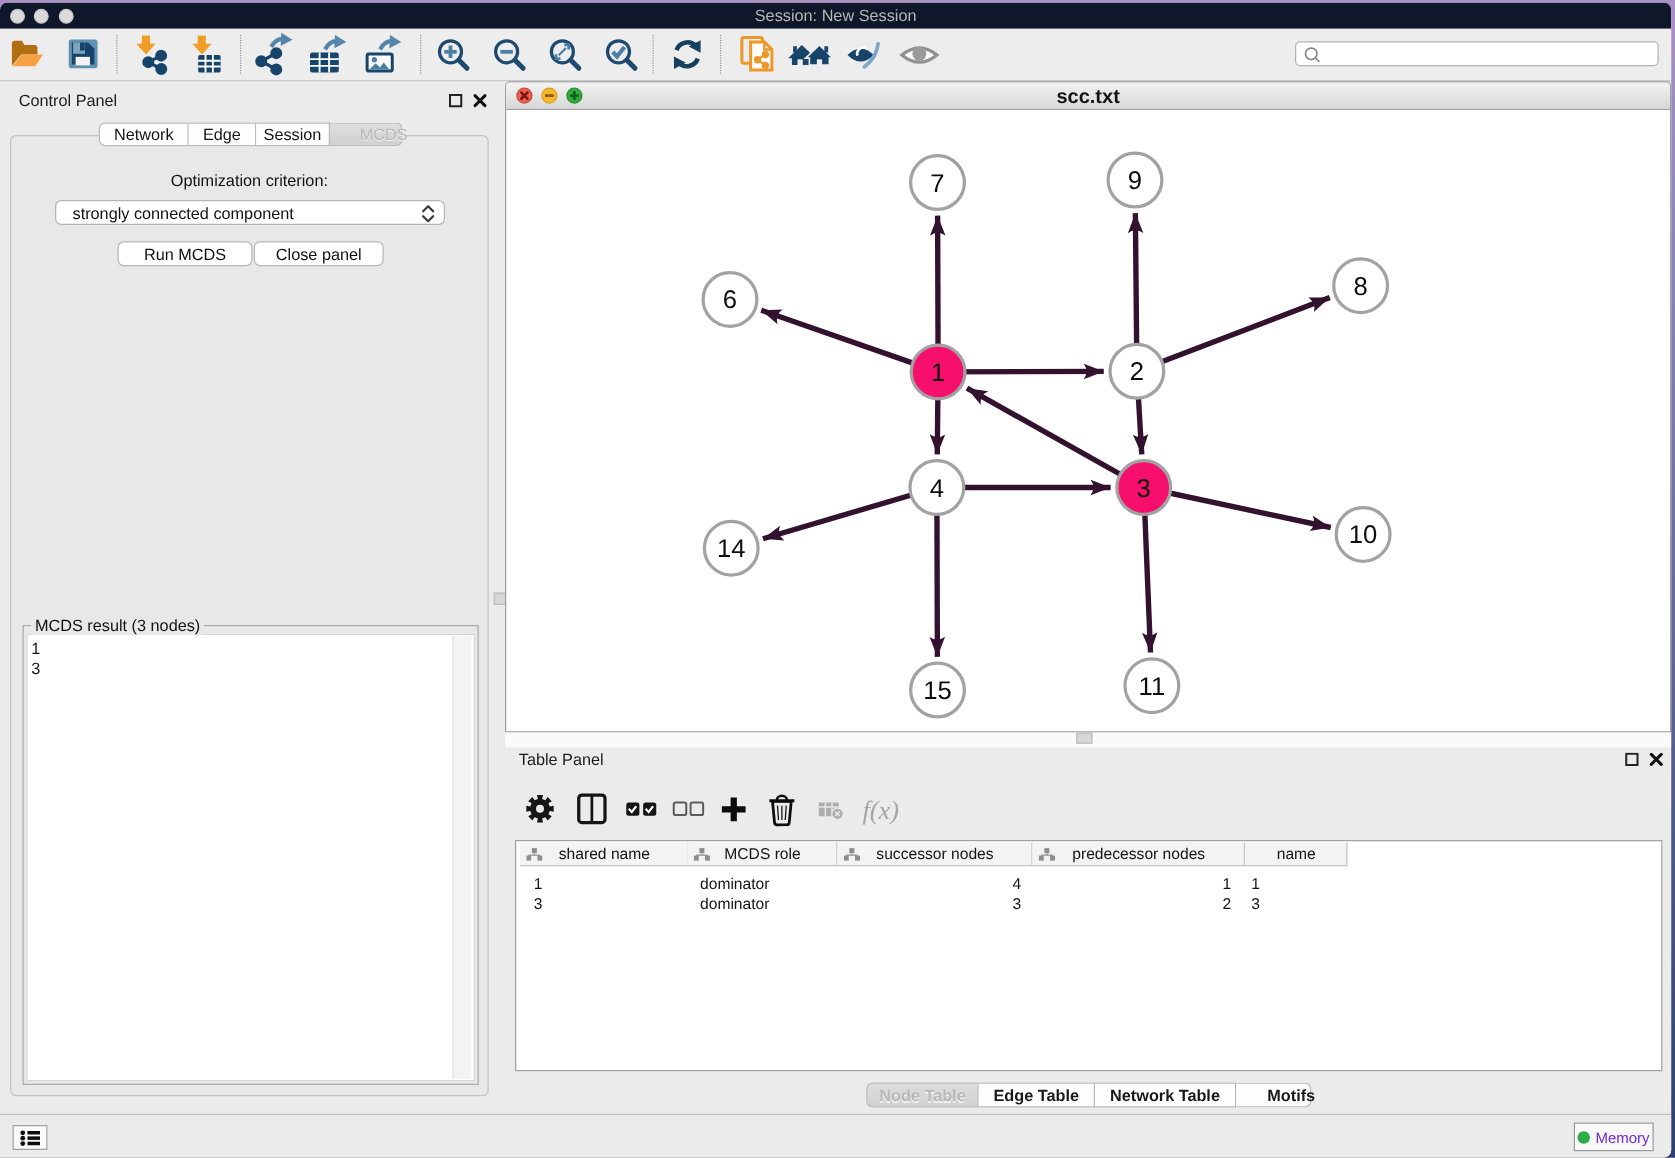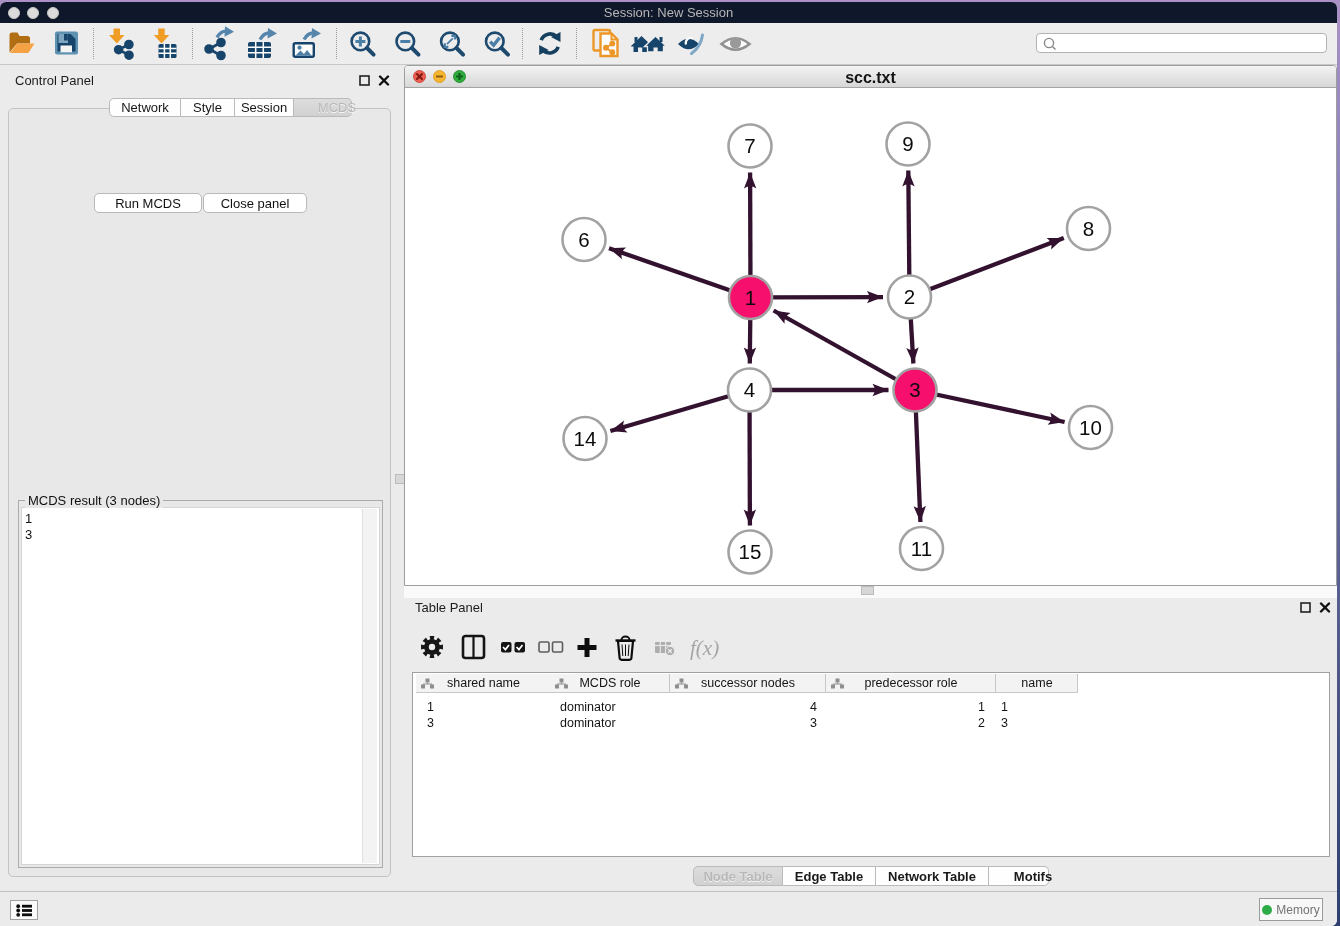--- a/index.html
+++ b/index.html
@@ -6,21 +6,21 @@
  border-radius:6px 6px 6px 0;overflow:hidden;}
 .abs{position:absolute;}
 #titlebar{left:0;top:0;width:100%;height:22px;background:#0f172a;border-bottom:1px solid #d4d3d4;box-sizing:border-box;}
 .tl{top:5px;width:12px;height:12px;border-radius:50%;background:#dcdbdc;border:1px solid #c7c6c7;box-sizing:border-box;}
 #ttext{top:3px;left:0;width:100%;text-align:center;font-size:13px;color:#b7b6b7;}
 #toolbar{left:0;top:21px;width:100%;height:41px;background:#eeedee;border-bottom:1px solid #c9c8c9;}
 .sep{top:5px;width:0;height:31px;border-left:1px dotted #9a9a9a;}
 #search{left:1036px;top:10px;width:291px;height:20px;background:#fff;border:1px solid #b4b3b4;border-radius:4px;box-sizing:border-box;}
 
 #cp-title{left:15px;top:71px;font-size:13px;color:#1c1c1c;}
-.tabs{height:19px;display:flex;font-size:13px;color:#161616;margin-left:30px;}
+.tabs{height:19px;display:flex;font-size:13px;color:#161616;}
 .tab{background:#fefefe;border:1px solid #bbbab9;border-left:none;box-sizing:border-box;
  display:flex;align-items:center;justify-content:center;}
 .tab.first{border-left:1px solid #bbbab9;border-radius:5px 0 0 5px;}
 .tab.last{border-radius:0 5px 5px 0;padding-left:29px;}
 .tab.dis{background:linear-gradient(180deg,#dedddd,#d2d1d1);color:#b9b8b8;text-shadow:0 1px 0 #f4f4f4;}
 #cp-pane{left:8px;top:106px;width:383px;height:769px;border:1px solid #c4c3c4;border-radius:5px;
  background:#e9e8e9;box-sizing:border-box;}
 #opt-label{left:0;top:135px;width:399px;text-align:center;font-size:13px;color:#111;}
 #dropdown{left:44px;top:158px;width:312px;height:20px;background:#fff;border:1px solid #b6b5b6;border-radius:5px;box-sizing:border-box;font-size:13px;color:#111;line-height:18px;}
 .btn{background:#fff;border:1px solid #b9b8b9;border-radius:5px;box-sizing:border-box;font-size:13px;color:#111;
@@ -37,21 +37,21 @@
 
 #tp{left:404px;top:590px;width:933px;height:299px;}
 #tp-title{left:11px;top:8px;font-size:13px;color:#1c1c1c;}
 #tbox{left:8px;top:80px;width:918px;height:185px;background:#fff;border:1px solid #a2a1a2;box-sizing:border-box;}
 .hcell{top:0;height:19px;background:#f4f3f4;border-right:1px solid #c8c7c8;border-bottom:1px solid #c8c7c8;box-sizing:border-box;font-size:12.5px;color:#141414;display:flex;align-items:center;justify-content:center;}
 .hicon{position:absolute;left:5px;top:4px;}
 .cell{font-size:12.5px;color:#141414;}
 .btab{height:20px;display:flex;font-size:13px;font-weight:700;color:#191919;}
 
 #status{left:0;top:889px;width:100%;height:35px;border-top:1px solid #c2c1c2;background:#ecebec;}
-#memory{left:1259px;top:6px;width:64px;height:23px;background:#f9f8f9;border:1px solid #9c9b9c;box-sizing:border-box;font-size:12px;color:#737373;display:flex;align-items:center;justify-content:center;gap:4px;}
+#memory{left:1259px;top:6px;width:64px;height:23px;background:#f9f8f9;border:1px solid #9c9b9c;box-sizing:border-box;font-size:12px;color:#6d28d9;display:flex;align-items:center;justify-content:center;gap:4px;}
 #listbtn{left:10px;top:8px;width:28px;height:20px;background:#fbfafb;border:1px solid #a2a1a2;box-sizing:border-box;display:flex;align-items:center;justify-content:center;}
 #graph{position:absolute;left:0;top:21px;}
 </style></head><body>
 <div id="win">
 <div class="abs" id="titlebar">
  <div class="abs tl" style="left:8px"></div>
  <div class="abs tl" style="left:27px"></div>
  <div class="abs tl" style="left:47px"></div>
  <div class="abs" id="ttext">Session: New Session</div>
 </div>
@@ -183,24 +183,34 @@
 <svg class="abs" style="left:359px;top:73px" width="32" height="12">
 <rect x="1" y="1" width="9" height="9" fill="none" stroke="#222" stroke-width="1.6"></rect>
 <g stroke="#111" stroke-width="2.4" stroke-linecap="round">
         <line x1="21" y1="1.5" x2="29" y2="9.5"></line>
         <line x1="29" y1="1.5" x2="21" y2="9.5"></line>
       </g>
 </svg>
 <div class="abs" id="cp-pane"></div>
 <div class="abs tabs" style="left:79px;top:96px;width:243px">
  <div class="tab first" style="width:72px">Network</div>
- <div class="tab" style="width:54px">Style</div>
+ <div class="tab" style="width:54px">Edge</div>
  <div class="tab" style="width:59px">Session</div>
  <div class="tab last dis" style="width:58px">MCDS</div>
 </div>
+<div class="abs" id="opt-label">Optimization criterion:</div>
+<div class="abs" id="dropdown">
+      <span style="position:absolute;left:13px;top:1px">strongly connected component</span>
+<svg width="11" height="14" style="position:absolute;right:7px;top:3px">
+        <g stroke="#3a3a3a" stroke-width="1.8" fill="none" stroke-linecap="round" stroke-linejoin="round">
+          <path d="M1.5,5 L5.5,1 L9.5,5"></path>
+          <path d="M1.5,9 L5.5,13 L9.5,9"></path>
+        </g>
+      </svg>
+    </div>
 <div class="abs btn" style="left:94px;top:191px;width:108px;height:20px">Run MCDS</div>
 <div class="abs btn" style="left:203px;top:191px;width:104px;height:20px">Close panel</div>
 <div class="abs" id="fieldset">
       <div class="abs" id="fs-white">
   <div style="position:absolute;left:3px;top:3px;font-size:13px;color:#111;line-height:16px">1<br>3</div>
   <div class="abs" id="fs-scroll"></div>
 </div>
     </div>
 <div class="abs" id="fs-legend">MCDS result (3 nodes)</div>
 
@@ -392,21 +402,21 @@
             <rect x="0" y="6.5" width="4" height="4"></rect>
             <rect x="9" y="6.5" width="4" height="4"></rect>
           </g>
           <g stroke="#8f8e8f" stroke-width="1">
             <line x1="6.5" y1="4.5" x2="6.5" y2="6"></line>
             <line x1="2" y1="6" x2="11" y2="6"></line>
             <line x1="2" y1="6.5" x2="2" y2="6"></line>
             <line x1="11" y1="6.5" x2="11" y2="6"></line>
           </g>
         </svg>
-        <span style="padding-left:1px">predecessor role</span>
+        <span style="padding-left:1px">predecessor nodes</span>
       </div>
 <div class="abs hcell" style="left:592px;top:82px;width:82px">
         <span style="padding-left:1px">name</span>
       </div>
 <div class="abs cell" style="left:23px;top:107.5px">1</div>
 <div class="abs cell" style="left:156px;top:107.5px">dominator</div>
 <div class="abs cell" style="left:373px;top:107.5px;width:40px;text-align:right">4</div>
 <div class="abs cell" style="left:541px;top:107.5px;width:40px;text-align:right">1</div>
 <div class="abs cell" style="left:597px;top:107.5px">1</div>
 <div class="abs cell" style="left:23px;top:123.7px">3</div>

